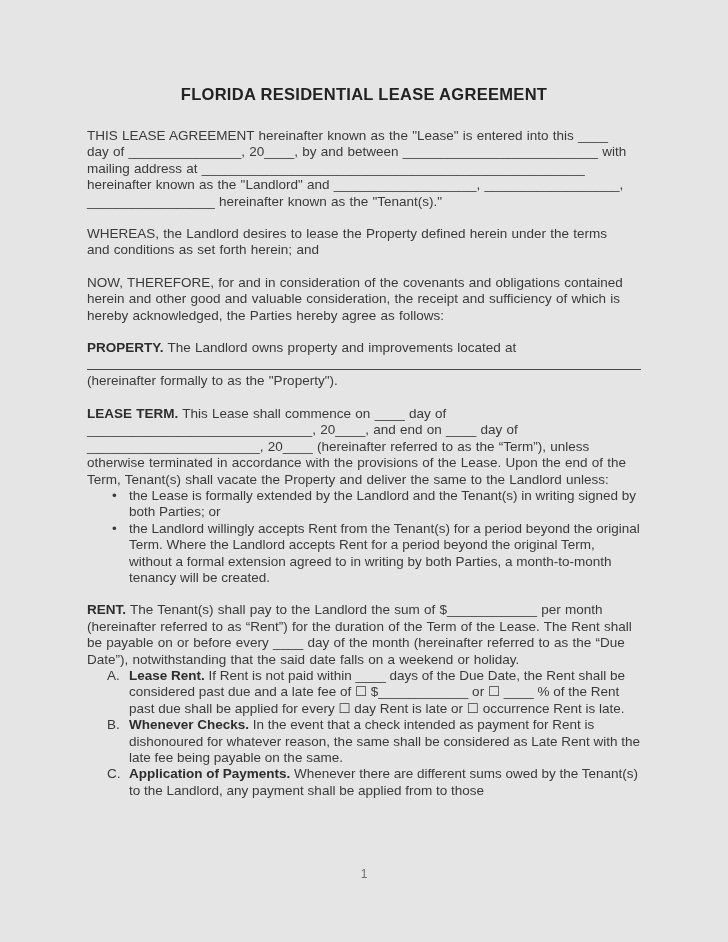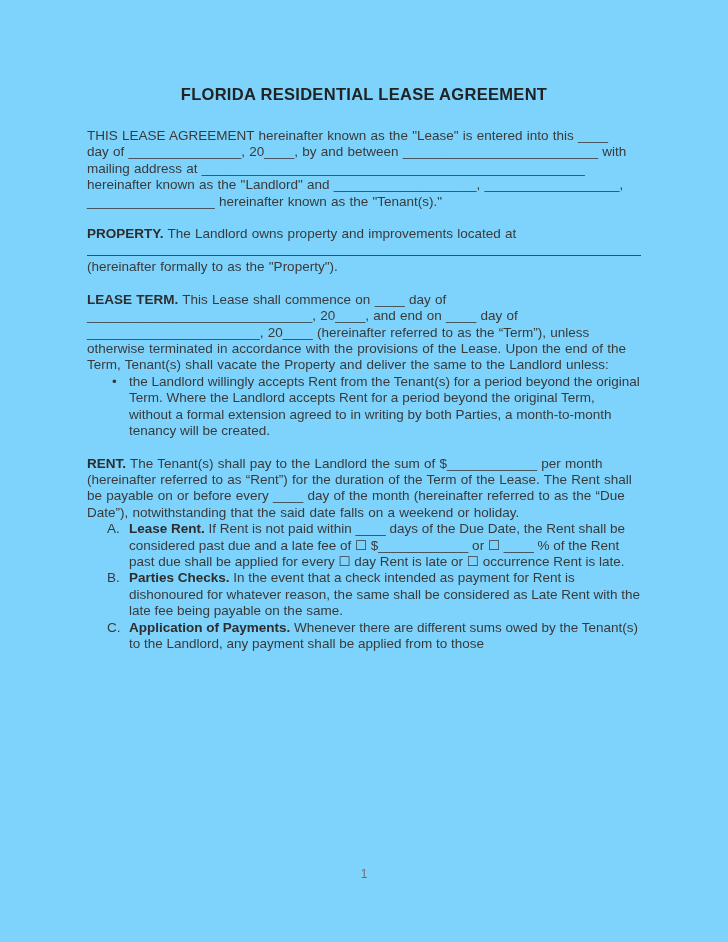--- a/index.html
+++ b/index.html
@@ -4,21 +4,21 @@
 <style>
   html, body {
     margin: 0;
     padding: 0;
     background: #ffffff;
   }
   .page {
     position: relative;
     width: 728px;
     height: 942px;
-    background: #7dd3fc;
+    background: #e5e5e5;
     font-family: "Liberation Sans", sans-serif;
     font-size: 13.5px;
     line-height: 16.4px;
     color: #3a3a3a;
     box-sizing: border-box;
     overflow: hidden;
   }
   .content {
     position: absolute;
     left: 87px;
@@ -92,41 +92,44 @@
 </head>
 <body>
 
 <div class="page">
   <div class="content">
 
     <h1 class="doc-title">FLORIDA RESIDENTIAL LEASE AGREEMENT</h1>
 
     <p class="para">THIS LEASE AGREEMENT hereinafter known as the "Lease" is entered into this ____ day of _______________,  20____, by and between __________________________ with mailing address at ___________________________________________________ hereinafter known as the "Landlord" and ___________________, __________________, _________________ hereinafter known as the "Tenant(s)."</p>
 
+    <p class="para">WHEREAS, the Landlord desires to lease the Property defined herein under the terms and conditions as set forth herein; and</p>
 
 
+    <p class="para">NOW, THEREFORE, for and in consideration of the covenants and obligations contained herein and other good and valuable consideration, the receipt and sufficiency of which is hereby acknowledged, the Parties hereby agree as follows:</p>
 
     <p class="para no-gap"><span class="b">PROPERTY.</span> <span>The Landlord owns property and improvements located at</span></p>
     <div class="blank-line"></div>
     <p class="para">(hereinafter formally to as the "Property").</p>
 
     <p class="para no-gap"><span class="b">LEASE TERM.</span> <span>This Lease shall commence on ____ day of ______________________________,  20____, and end on ____ day of _______________________,  20____ (hereinafter referred to as the “Term”), unless otherwise terminated in accordance with the provisions of the Lease. Upon the end of the Term, Tenant(s) shall vacate the Property and deliver the same to the Landlord unless:</span></p>
     <ul class="bullets">
+      <li>the Lease is formally extended by the Landlord and the Tenant(s) in writing signed by both Parties; or</li>
       <li>the Landlord willingly accepts Rent from the Tenant(s) for a period beyond the original Term. Where the Landlord accepts Rent for a period beyond the original Term, without a formal extension agreed to in writing by both Parties, a month-to-month tenancy will be created.</li>
     </ul>
 
     <p class="para no-gap"><span class="b">RENT.</span> <span>The Tenant(s) shall pay to the Landlord the sum of $____________ per month (hereinafter referred to as “Rent”) for the duration of the Term of the Lease. The Rent shall be payable on or before every ____ day of the month (hereinafter referred to as the “Due Date”), notwithstanding that the said date falls on a weekend or holiday.</span></p>
     <ol class="lettered">
       <li class="item">
         <span class="letter">A.</span>
         <span class="item-body"><span class="b">Lease Rent.</span> <span>If Rent is not paid within ____ days of the Due Date, the Rent shall be considered past due and a late fee of ☐ $____________ or ☐ ____ % of the Rent past due shall be applied for every ☐ day Rent is late or ☐ occurrence Rent is late.</span></span>
       </li>
       <li class="item">
         <span class="letter">B.</span>
-        <span class="item-body"><span class="b">Parties Checks.</span> <span>In the event that a check intended as payment for Rent is dishonoured for whatever reason, the same shall be considered as Late Rent with the late fee being payable on the same.</span></span>
+        <span class="item-body"><span class="b">Whenever Checks.</span> <span>In the event that a check intended as payment for Rent is dishonoured for whatever reason, the same shall be considered as Late Rent with the late fee being payable on the same.</span></span>
       </li>
       <li class="item">
         <span class="letter">C.</span>
         <span class="item-body"><span class="b">Application of Payments.</span> <span>Whenever there are different sums owed by the Tenant(s) to the Landlord, any payment shall be applied from to those</span></span>
       </li>
     </ol>
 
   </div>
 
   <div class="footer-page-number">1</div>

